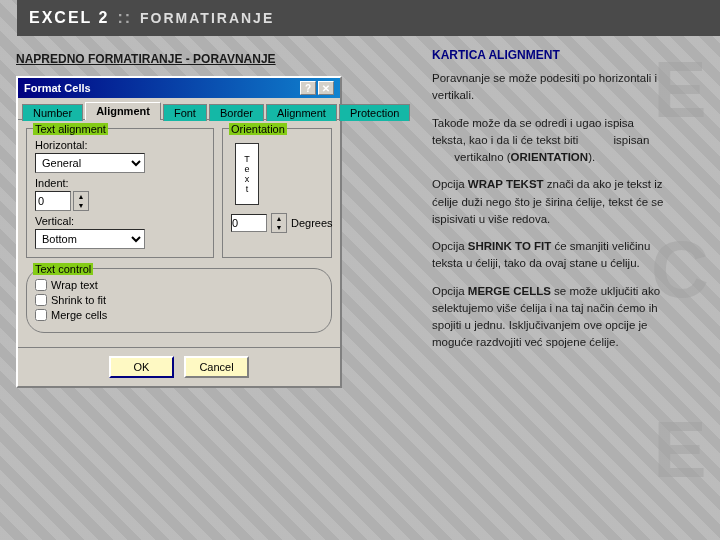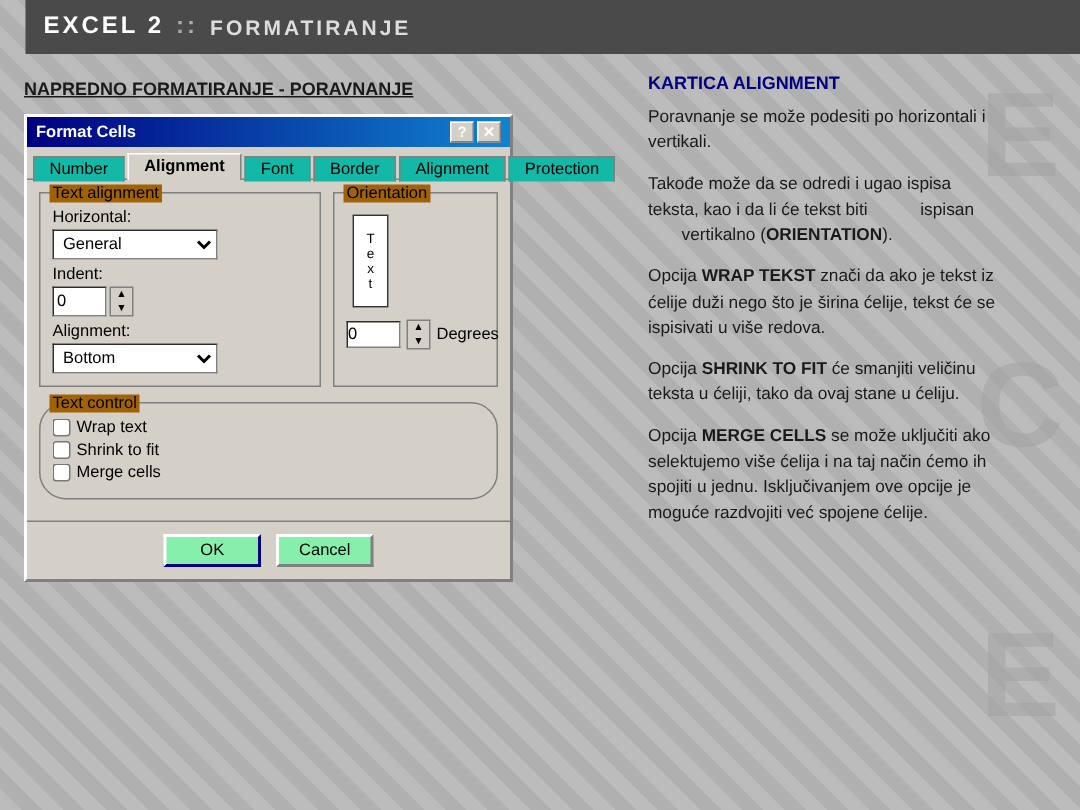--- a/index.html
+++ b/index.html
@@ -198,21 +198,21 @@
     .section-box {
       border: 1px solid #808080;
       padding: 4px 8px 8px;
       margin-bottom: 6px;
       position: relative;
     }
     .section-box-title {
       position: absolute;
       top: -6px;
       left: 6px;
-      background: #a16207;
+      background: #84cc16;
       padding: 0 2px;
       font-size: 11px;
     }
 
     
     .degrees-row {
       display: flex;
       align-items: center;
       gap: 4px;
       margin-top: 4px;
@@ -263,21 +263,21 @@
       display: flex;
       justify-content: center;
       gap: 10px;
       padding: 8px;
       border-top: 1px solid #808080;
     }
     .dialog-btn {
       width: 65px;
       height: 22px;
       font-size: 11px;
-      background: #86efac;
+      background: #fef9c3;
       border: 2px solid;
       border-top-color: #ffffff;
       border-left-color: #ffffff;
       border-bottom-color: #808080;
       border-right-color: #808080;
       cursor: pointer;
     }
     .dialog-btn.default {
       border: 2px solid #000080;
       border-top-color: #ffffff;
@@ -374,21 +374,21 @@
               <div style="display:flex; align-items:center; gap:2px;">
                 <input type="text" class="form-input" value="0" style="width: 36px;">
                 <div class="spin-btn">
                   <div class="spin-up">▲</div>
                   <div class="spin-down">▼</div>
                 </div>
               </div>
             </div>
 
             <div>
-              <span class="form-label">Alignment:</span>
+              <span class="form-label">Vertical:</span>
               <select class="form-select" style="width:110px;">
                 <option>Bottom</option>
                 <option>Top</option>
                 <option>Center</option>
               </select>
             </div>
           </div>
 
           <div class="section-box" style="width:110px; padding-top:10px;">
             <span class="section-box-title">Orientation</span>

